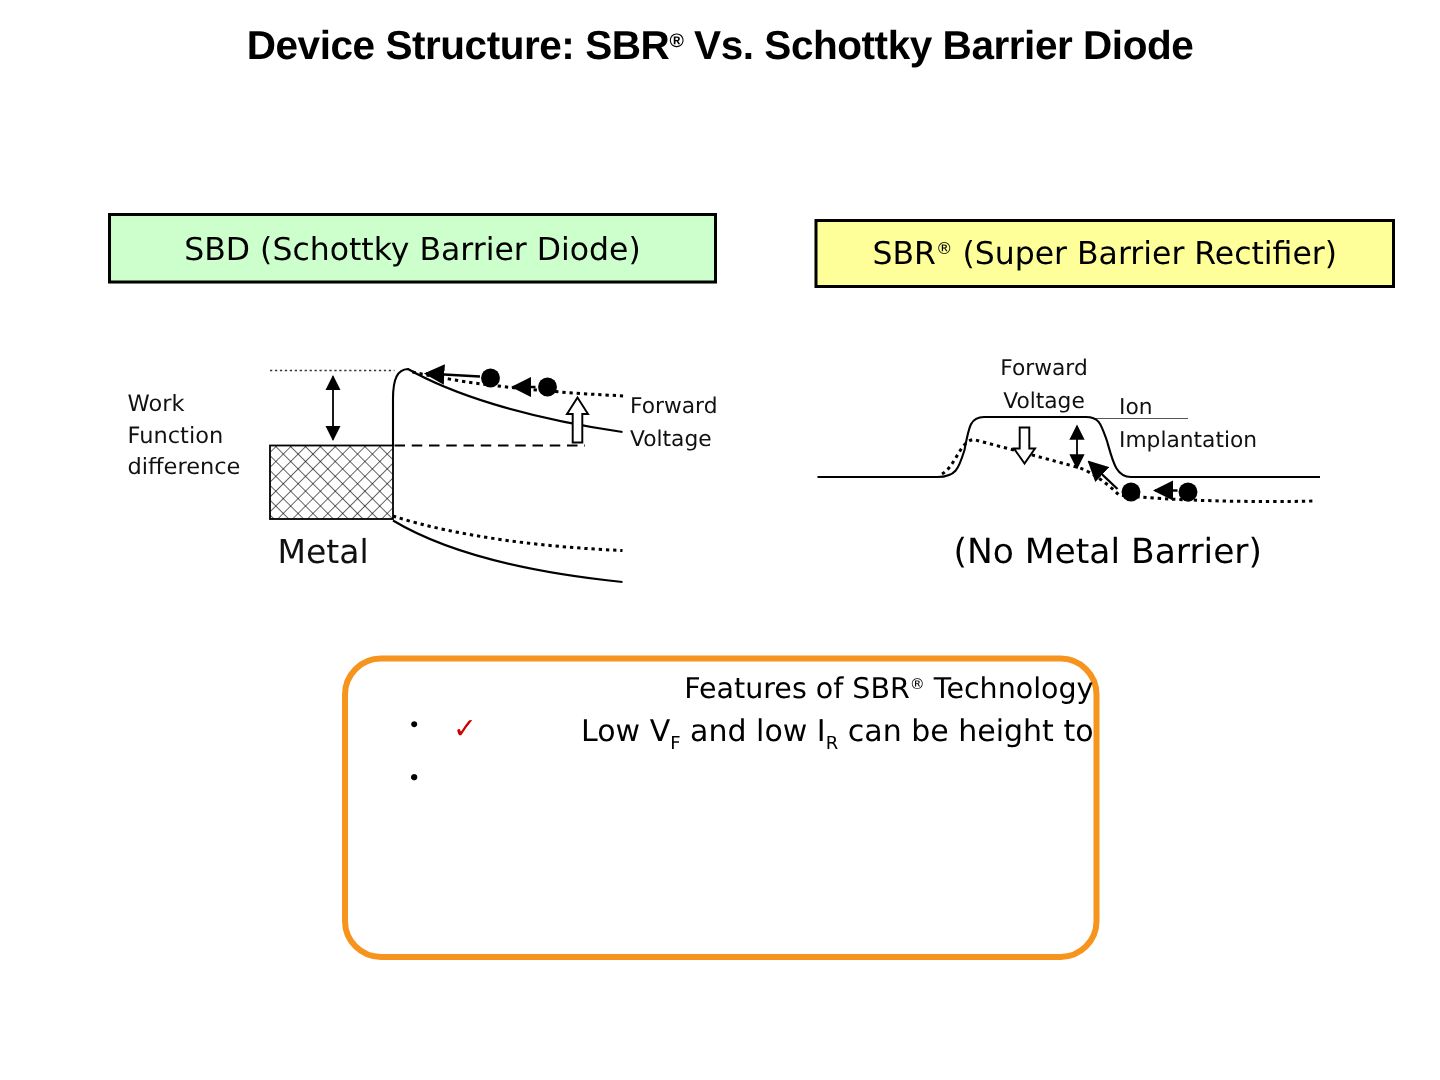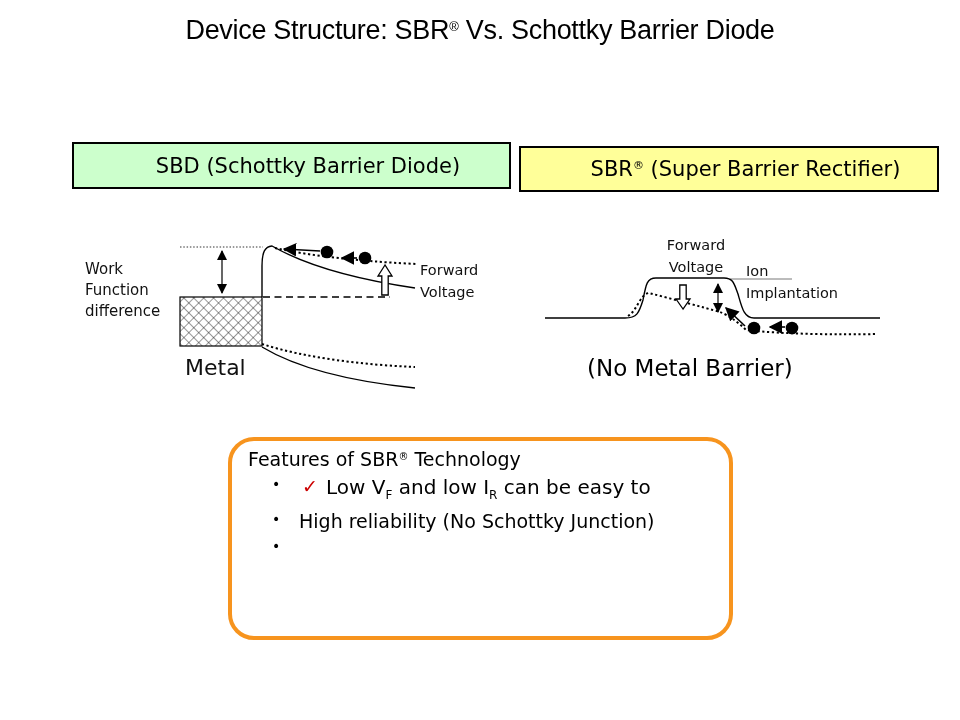--- a/index.html
+++ b/index.html
@@ -2,42 +2,42 @@
 <html><head>
 <meta charset="utf-8">
 <style>
   html,body{margin:0;padding:0;}
   body{
     width:960px;height:720px;background:#ffffff;position:relative;overflow:hidden;
     font-family:"DejaVu Sans",sans-serif;color:#000;
   }
   .slide-title{
     position:absolute;top:15px;left:0;width:960px;text-align:center;
-    font-family:"Liberation Sans",sans-serif;font-weight:normal;font-size:27px;
+    font-family:"Liberation Sans",sans-serif;font-weight:bold;font-size:27px;
     letter-spacing:-0.3px;white-space:nowrap;
   }
   .slide-title sup{font-size:13px;vertical-align:8px;}
   .hdr-box{
     position:absolute;border:2px solid #000;display:flex;align-items:center;justify-content:center;
-    font-size:21px;white-space:nowrap;padding-left:33px;
+    font-size:21px;white-space:nowrap;
   }
   .hdr-box sup{font-size:11px;vertical-align:7px;}
   #sbd-box{left:72px;top:142px;width:402px;height:43px;background:#ccffcc;}
-  #sbr-box{left:519px;top:146px;width:383px;height:42px;background:#ffff99;}
+  #sbr-box{left:543px;top:146px;width:383px;height:42px;background:#ffff99;}
   svg{position:absolute;}
   svg text{font-family:"DejaVu Sans",sans-serif;fill:#111;}
   #sbd-svg{left:75px;top:228px;}
   #sbr-svg{left:540px;top:222px;}
   .no-metal{
-    position:absolute;left:587px;top:355px;width:345px;
+    position:absolute;left:566px;top:355px;width:345px;text-align:center;
     font-size:23px;white-space:nowrap;
   }
   .features-box{
     position:absolute;left:228px;top:437px;width:505px;height:203px;
-    border:4px solid #f7941e;border-radius:26px;box-sizing:border-box;
+    border:4px solid #f7941e;border-radius:26px;box-sizing:border-box;text-align:right;
   }
   .f-heading{font-size:19px;margin:7px 0 0 16px;}
   .f-heading sup{font-size:10px;vertical-align:6px;}
   .f-row{position:relative;font-size:19px;padding-left:67px;line-height:1.2;margin-top:5px;}
   .f-row .dot{position:absolute;left:40px;top:1px;font-size:14px;}
   .f-check{position:relative;font-size:20px;padding-left:94px;line-height:1.22;margin-top:2px;}
   .f-check .check{position:absolute;left:70px;top:0;color:#cc0000;font-size:19px;font-weight:bold;}
   .f-check sub{font-size:12px;}
 </style>
 </head>
@@ -121,24 +121,23 @@
 
 <div class="features-box">
   <div class="f-heading"><span>Features of SBR</span><sup>®</sup><span> Technology</span></div>
 
   <div class="f-row">
     <span class="dot">•</span>
   </div>
 
   <div class="f-check">
     <span class="check">✓</span>
-    <span><span>Low V</span><sub>F</sub><span> and low I</span><sub>R</sub><span> can be easy to</span><br></span>
+    <span><span>Low V</span><sub>F</sub><span> and low I</span><sub>R</sub><span> can be height to</span><br></span>
   </div>
 
   <div class="f-row" style="margin-top:7px;">
     <span class="dot">•</span>
-    <span>High reliability (No Schottky Junction)</span>
   </div>
 
   <div class="f-row">
     <span class="dot">•</span>
   </div>
 </div>
 
 </body></html>

